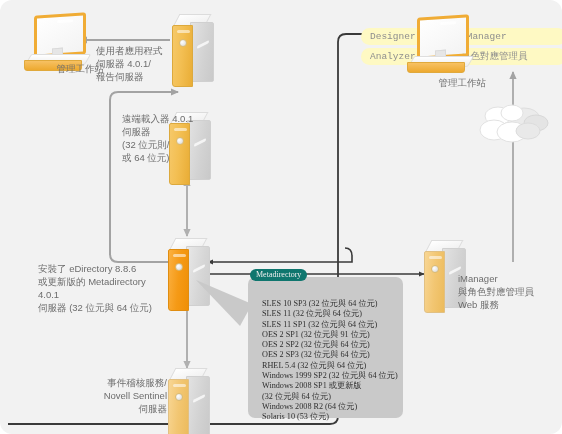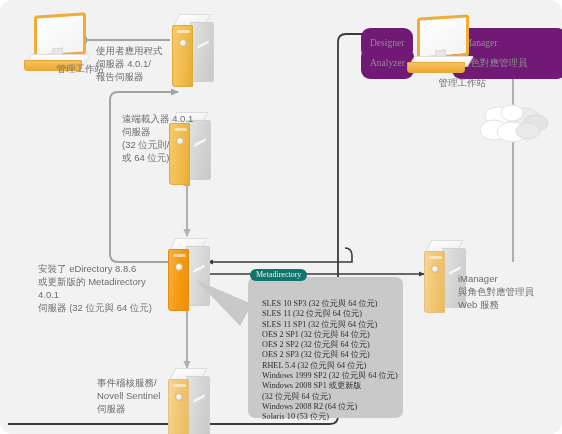--- a/index.html
+++ b/index.html
@@ -96,28 +96,28 @@
     border:1px solid #e0a93c;border-radius:0 0 3px 3px;
   }
   .ws .key{
     position:absolute;left:20px;top:3px;width:16px;height:3px;
     background:#ffffff;opacity:.8;border-radius:2px;
   }
 
   
   .pill{
     position:absolute;
-    background:#701a75;
+    background:#fef9c3;
     color:#8e8e8e;
     border-radius:9px;
     font-size:9.5px;
     line-height:15px;
-    padding:8px 9px;
+    padding:1px 9px;
     white-space:nowrap;
-    font-family:Liberation Serif, serif;
+    font-family:Liberation Mono, monospace;
   }
 
   
   #mdbox{
     position:absolute;
     left:248px;top:277px;width:155px;height:141px;
     background:#c9c9c9;
     border-radius:7px;
   }
   #mdbox ul{list-style:none;margin:8px;padding:14px 0 0 6px;}
@@ -240,21 +240,21 @@
 
   <div class="server pale" style="left:164px;top:368px;">
     <div class="top"></div>
     <div class="side">
       <div class="sidemark"></div>
     </div>
     <div class="front">
       <div class="slot"></div>
     </div>
   </div>
-  <div class="label" style="left:97px;top:376px;width:70px;">事件稽核服務/
+  <div class="label" style="left:97px;top:376px;width:70px;text-align:right;">事件稽核服務/
 Novell Sentinel
 伺服器</div>
 
   <div class="server pale" style="left:420px;top:240px;">
     <div class="top"></div>
     <div class="side">
       <div class="sidemark"></div>
     </div>
     <div class="front">
       <div class="slot"></div>
@@ -293,21 +293,21 @@
 
   <svg id="mdpointer" viewBox="0 0 56 46" xmlns="http://www.w3.org/2000/svg">
     <path d="M0,0 L56,24 L44,46 Z" fill="#c9c9c9"></path>
   </svg>
 
   <div id="mdbox">
     <ul>
       <li>SLES 10 SP3 (32 位元與 64 位元)</li>
       <li>SLES 11 (32 位元與 64 位元)</li>
       <li>SLES 11 SP1 (32 位元與 64 位元)</li>
-      <li>OES 2 SP1 (32 位元與 64 位元)</li>
+      <li>OES 2 SP1 (32 位元與 91 位元)</li>
       <li>OES 2 SP2 (32 位元與 64 位元)</li>
       <li>OES 2 SP3 (32 位元與 64 位元)</li>
       <li>RHEL 5.4 (32 位元與 64 位元)</li>
       <li>Windows 1999 SP2 (32 位元與 64 位元)</li>
       <li>Windows 2008 SP1 或更新版</li>
       <li>(32 位元與 64 位元)</li>
       <li>Windows 2008 R2 (64 位元)</li>
       <li>Solaris 10 (53 位元)</li>
     </ul>
   </div>

